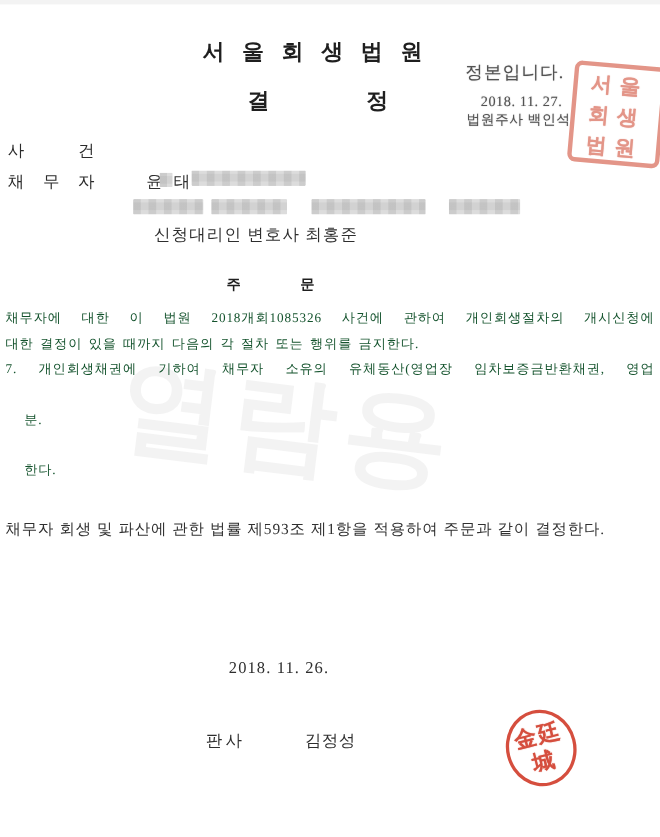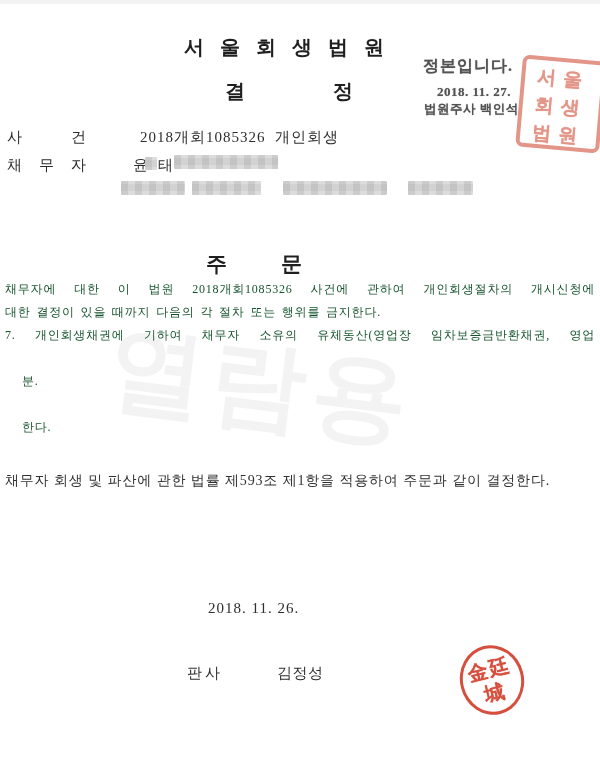--- a/index.html
+++ b/index.html
@@ -8,26 +8,26 @@
     overflow:hidden;
     font-family:"Liberation Serif","DejaVu Serif",serif;
     color:#2e2e2e;
   }
   .abs{position:absolute;}
   .scan-edge-top{position:absolute;top:0;left:0;right:0;height:4px;background:#f3f3f3;}
 
   
   .court-title{top:34px;left:184px;font-size:20px;font-weight:bold;letter-spacing:16px;color:#1f1f1f;white-space:nowrap;}
   .decision-title{top:78px;left:225px;font-size:20px;font-weight:bold;letter-spacing:88px;color:#1f1f1f;white-space:nowrap;text-align:right;}
-  .section-heading{font-size:21px;font-weight:bold;color:#1f1f1f;white-space:nowrap;}
+  .section-heading{font-size:13px;font-weight:bold;color:#1f1f1f;white-space:nowrap;}
   .order-heading{top:250px;left:206px;letter-spacing:54px;}
   .reason-heading{top:436px;left:206px;letter-spacing:61px;}
 
   
-  .cert{color:#535353;font-weight:bold;text-shadow:0 0 1px rgba(83,83,83,.55);white-space:nowrap;}
+  .cert{color:#535353;font-weight:normal;text-shadow:0 0 1px rgba(83,83,83,.55);white-space:nowrap;}
   .cert-label{top:56px;left:423px;font-size:16px;letter-spacing:1px;}
   .cert-date{top:84px;left:437px;font-size:13px;letter-spacing:.5px;}
   .cert-clerk{top:101px;left:424px;font-size:12.5px;letter-spacing:.5px;}
 
   
   .square-seal{
     top:58px;left:519px;width:84px;height:92px;
     border:4px solid #e08a7c;border-radius:7px;
     transform:rotate(5deg);
     color:#e08a7c;font-weight:bold;font-size:19px;line-height:28px;
@@ -112,33 +112,33 @@
 
   <div class="abs court-title">서울회생법원</div>
   <div class="abs decision-title">결정</div>
 
   <div class="abs cert cert-label">정본입니다.</div>
   <div class="abs cert cert-date">2018. 11. 27.</div>
   <div class="abs cert cert-clerk">법원주사 백인석</div>
   <div class="abs square-seal">서울회생법원주사인</div>
 
   <div class="abs row-label case-label">사건</div>
-  <div class="abs case-number">2018개회1085326  개인회생</div>
 
   <div class="abs row-label debtor-label">채무자</div>
   <div class="abs debtor-name1">윤</div>
   <div class="abs debtor-name2">태</div>
 
   <div class="redact r-n1"></div>
   <div class="redact r-n2"></div>
   <div class="redact r-a1"></div>
   <div class="redact r-a2"></div>
   <div class="redact r-a3"></div>
   <div class="redact r-a4"></div>
 
+  <div class="abs rep-line">신청대리인 변호사 최홍준</div>
 
   <div class="abs section-heading order-heading">주문</div>
   <div class="abs bline jline l1">채무자에 대한 이 법원 2018개회1085326 사건에 관하여 개인회생절차의 개시신청에</div>
   <div class="abs bline l2">대한 결정이 있을 때까지 다음의 각 절차 또는 행위를 금지한다.</div>
   <div class="abs bline jline l3">7. 개인회생채권에 기하여 채무자 소유의 유체동산(영업장 임차보증금반환채권, 영업</div>
   <div class="abs bline l5">분.</div>
   <div class="abs bline l7">한다.</div>
 
   <div class="abs reason-body">채무자 회생 및 파산에 관한 법률 제593조 제1항을 적용하여 주문과 같이 결정한다.</div>
 

